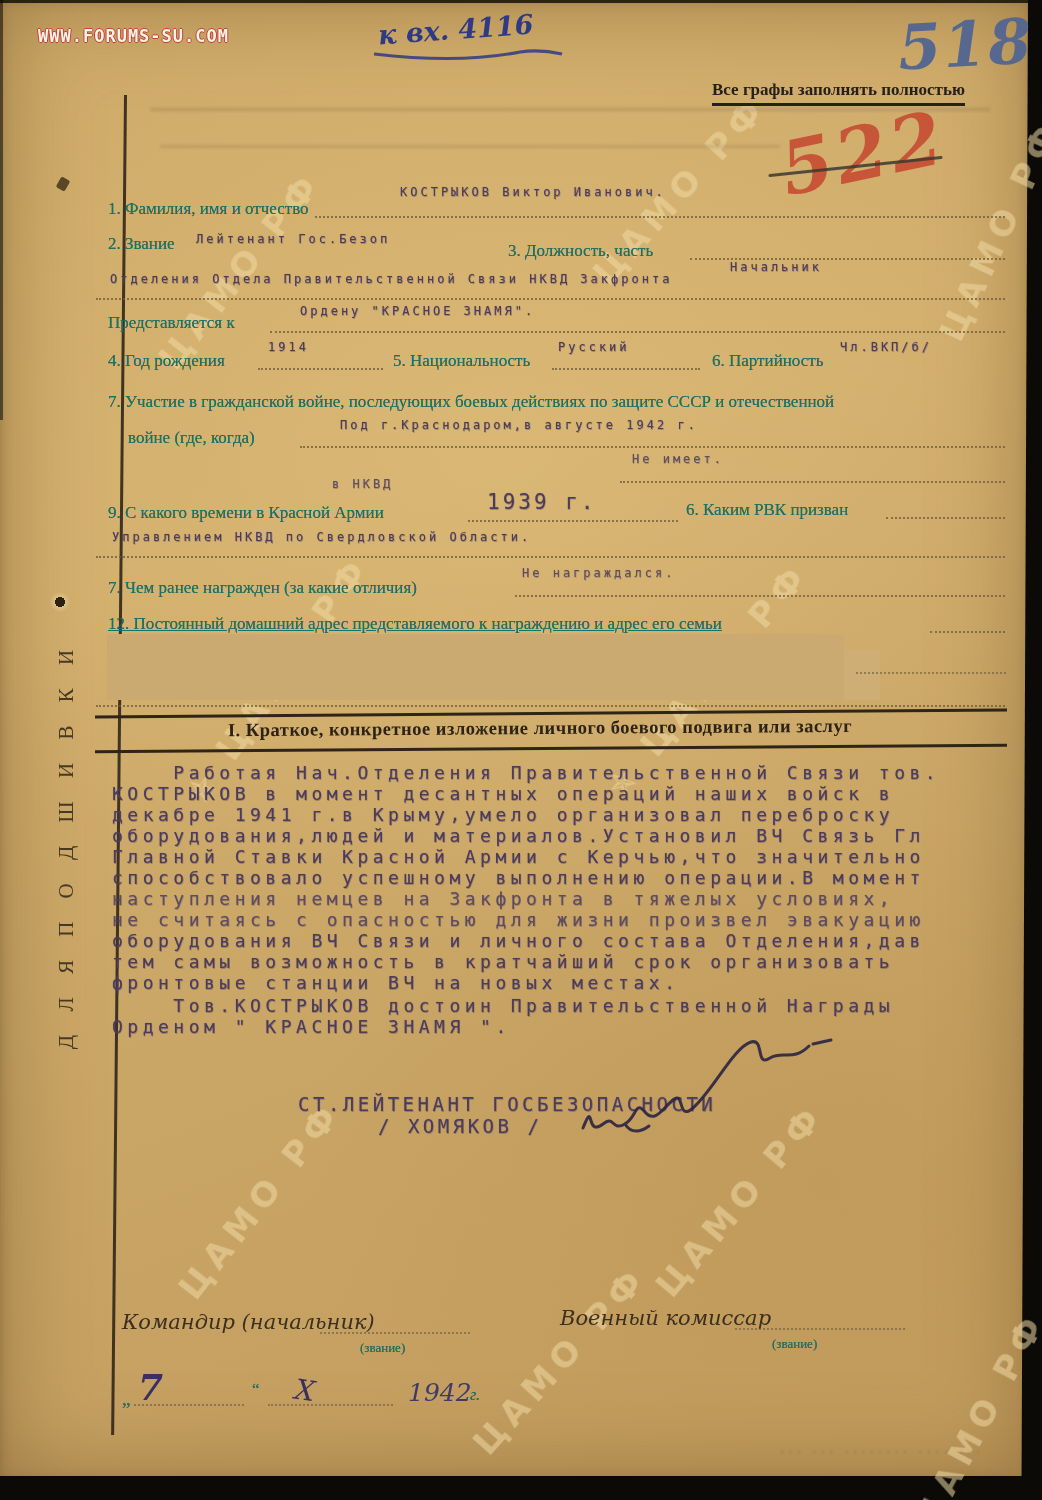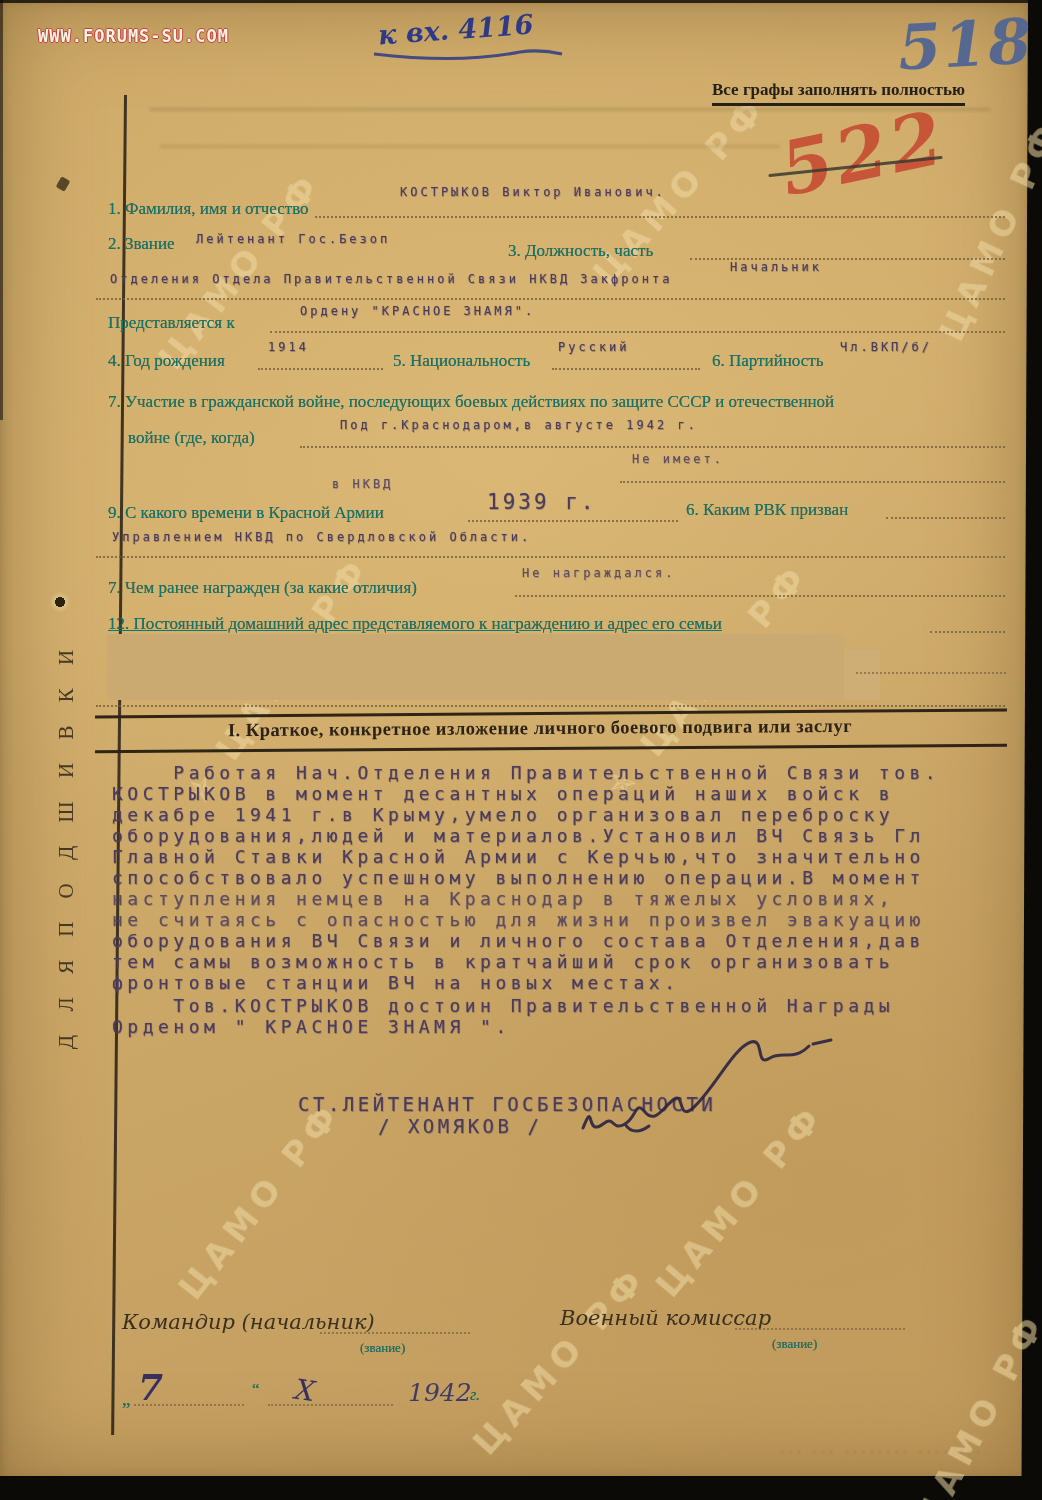--- a/index.html
+++ b/index.html
@@ -129,21 +129,21 @@
   <div class="rule" style="left:95px;top:712px;width:912px;height:3px;transform:rotate(-.45deg);"></div>
   <div style="position:absolute;left:540px;top:718px;transform:translateX(-50%) rotate(-.4deg);font-size:18.5px;font-weight:bold;color:#2c2316;white-space:nowrap;letter-spacing:.5px;">I. Краткое, конкретное изложение личного боевого подвига или заслуг</div>
   <div class="rule" style="left:95px;top:747px;width:912px;height:3px;transform:rotate(-.4deg);"></div>
 
   <div class="typed" style="left:112px;top:762px;font-size:18px;letter-spacing:4.5px;">    Работая Нач.Отделения Правительственной Связи тов.</div>
   <div class="typed" style="left:112px;top:783px;font-size:18px;letter-spacing:4.5px;">КОСТРЫКОВ в момент десантных операций наших войск в</div>
   <div class="typed" style="left:112px;top:804px;font-size:18px;letter-spacing:4.5px;">декабре 1941 г.в Крыму,умело организовал переброску</div>
   <div class="typed" style="left:112px;top:825px;font-size:18px;letter-spacing:4.5px;">оборудования,людей и материалов.Установил ВЧ Связь Гл</div>
   <div class="typed" style="left:112px;top:846px;font-size:18px;letter-spacing:4.5px;">Главной Ставки Красной Армии с Керчью,что значительно</div>
   <div class="typed" style="left:112px;top:867px;font-size:18px;letter-spacing:4.5px;">способствовало успешному выполнению операции.В момент</div>
-  <div class="typed faded" style="left:112px;top:888px;font-size:18px;letter-spacing:4.5px;">наступления немцев на Краснодар в тяжелых условиях,</div>
+  <div class="typed faded" style="left:112px;top:888px;font-size:18px;letter-spacing:4.5px;">наступления немцев на Закфронта в тяжелых условиях,</div>
   <div class="typed faded" style="left:112px;top:909px;font-size:18px;letter-spacing:4.5px;">не считаясь с опасностью для жизни произвел эвакуацию</div>
   <div class="typed" style="left:112px;top:930px;font-size:18px;letter-spacing:4.5px;">оборудования ВЧ Связи и личного состава Отделения,дав</div>
   <div class="typed" style="left:112px;top:972px;font-size:18px;letter-spacing:4.5px;">фронтовые станции ВЧ на новых местах.</div>
   <div class="typed" style="left:112px;top:951px;font-size:18px;letter-spacing:4.5px;">тем самы возможность в кратчайший срок организовать</div>
   <div class="typed" style="left:112px;top:995px;font-size:18px;letter-spacing:4.5px;">    Тов.КОСТРЫКОВ достоин Правительственной Награды</div>
   <div class="typed" style="left:112px;top:1016px;font-size:18px;letter-spacing:4.5px;">Орденом " КРАСНОЕ ЗНАМЯ ".</div>
 
   <div class="typed" style="left:298px;top:1093px;font-size:19px;letter-spacing:3.5px;">СТ.ЛЕЙТЕНАНТ ГОСБЕЗОПАСНОСТИ</div>
   <div class="typed" style="left:378px;top:1115px;font-size:19px;letter-spacing:3.5px;">/ ХОМЯКОВ /</div>
   <svg style="position:absolute;left:565px;top:1028px;" width="280" height="120" viewBox="0 0 280 120">

